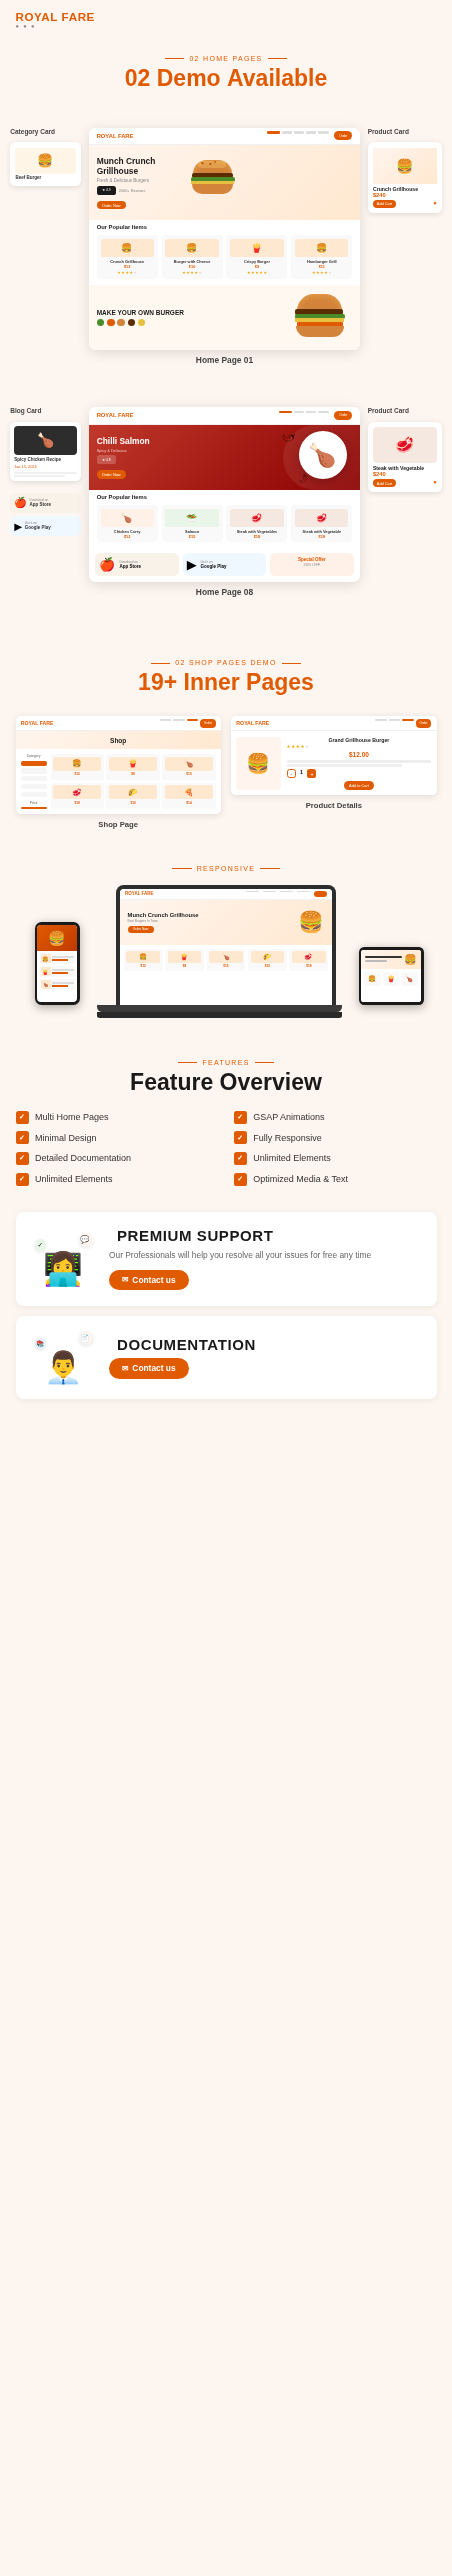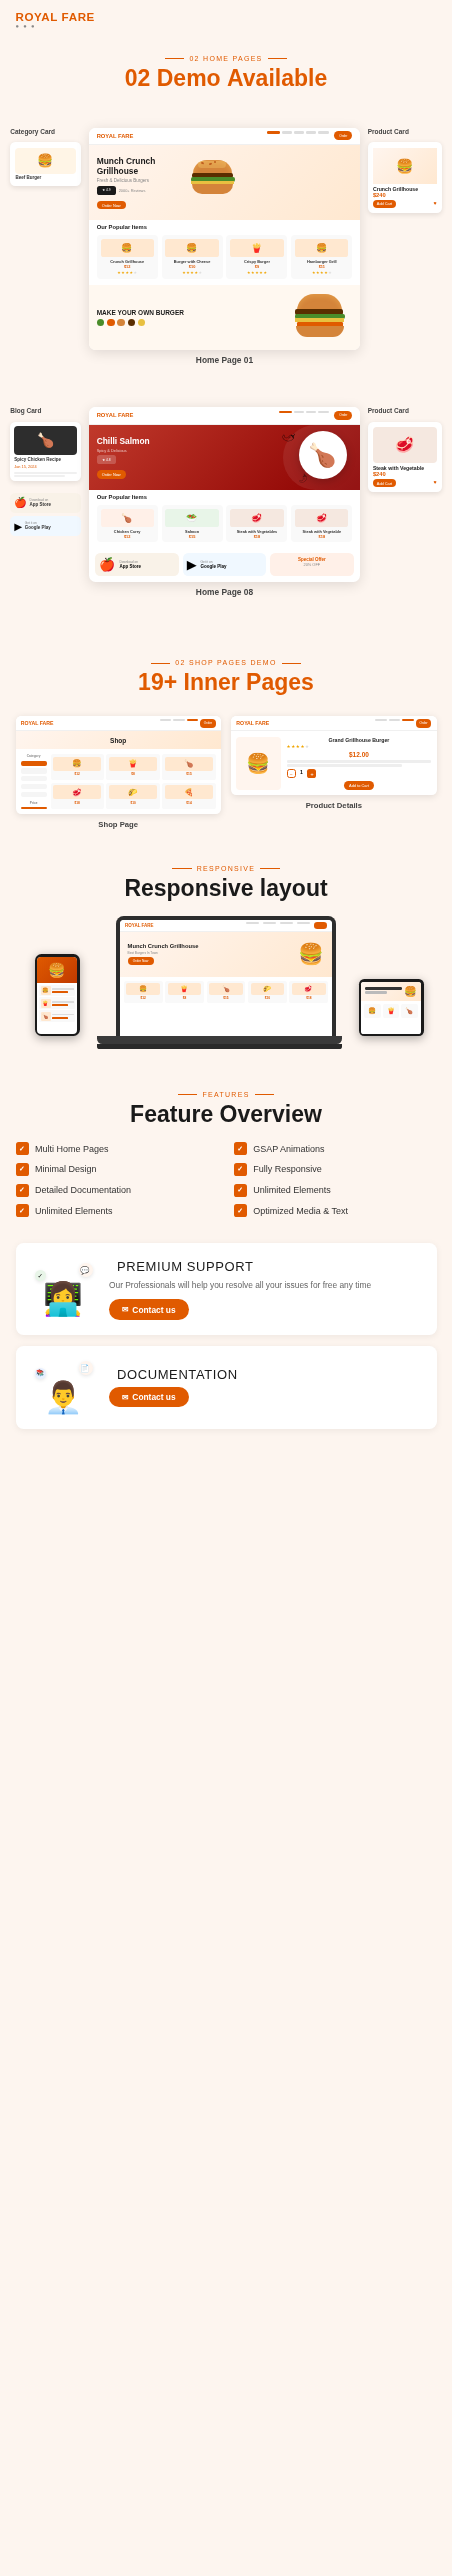--- a/index.html
+++ b/index.html
@@ -818,22 +818,22 @@
       width: 65px;
       flex-shrink: 0;
       display: flex;
       align-items: center;
       justify-content: center;
     }
     .support-content {
       flex: 1;
     }
     .support-title {
-      font-size: 13px;
-      font-weight: 400;
+      font-size: 15px;
+      font-weight: 700;
       color: #1a1a1a;
       text-transform: uppercase;
       letter-spacing: 0.6px;
       margin-bottom: 5.2px;
       padding-left: 8px;
     }
     .support-desc {
       font-size: 8.4px;
       color: #666;
       line-height: 1.5;
@@ -1354,21 +1354,20 @@
           <div class="product-detail-btn">Add to Cart</div>
         </div>
       </div>
     </div>
     <div class="inner-page-label">Product Details</div>
   </div>
 </div>
 
 <section class="responsive-section">
   <div class="section-tag">RESPONSIVE</div>
-  <h1 class="section-title">Responsive layout</h1>
 
   <div class="responsive-devices">
 
     <div style="position:relative;width:100%;display:flex;flex-direction:column;align-items:center;">
       <div class="laptop-mock">
         <div class="laptop-screen">
           <div class="laptop-nav">
             <div class="laptop-nav-logo">ROYAL FARE</div>
             <div class="laptop-nav-links">
               <div class="laptop-nav-link"></div>

